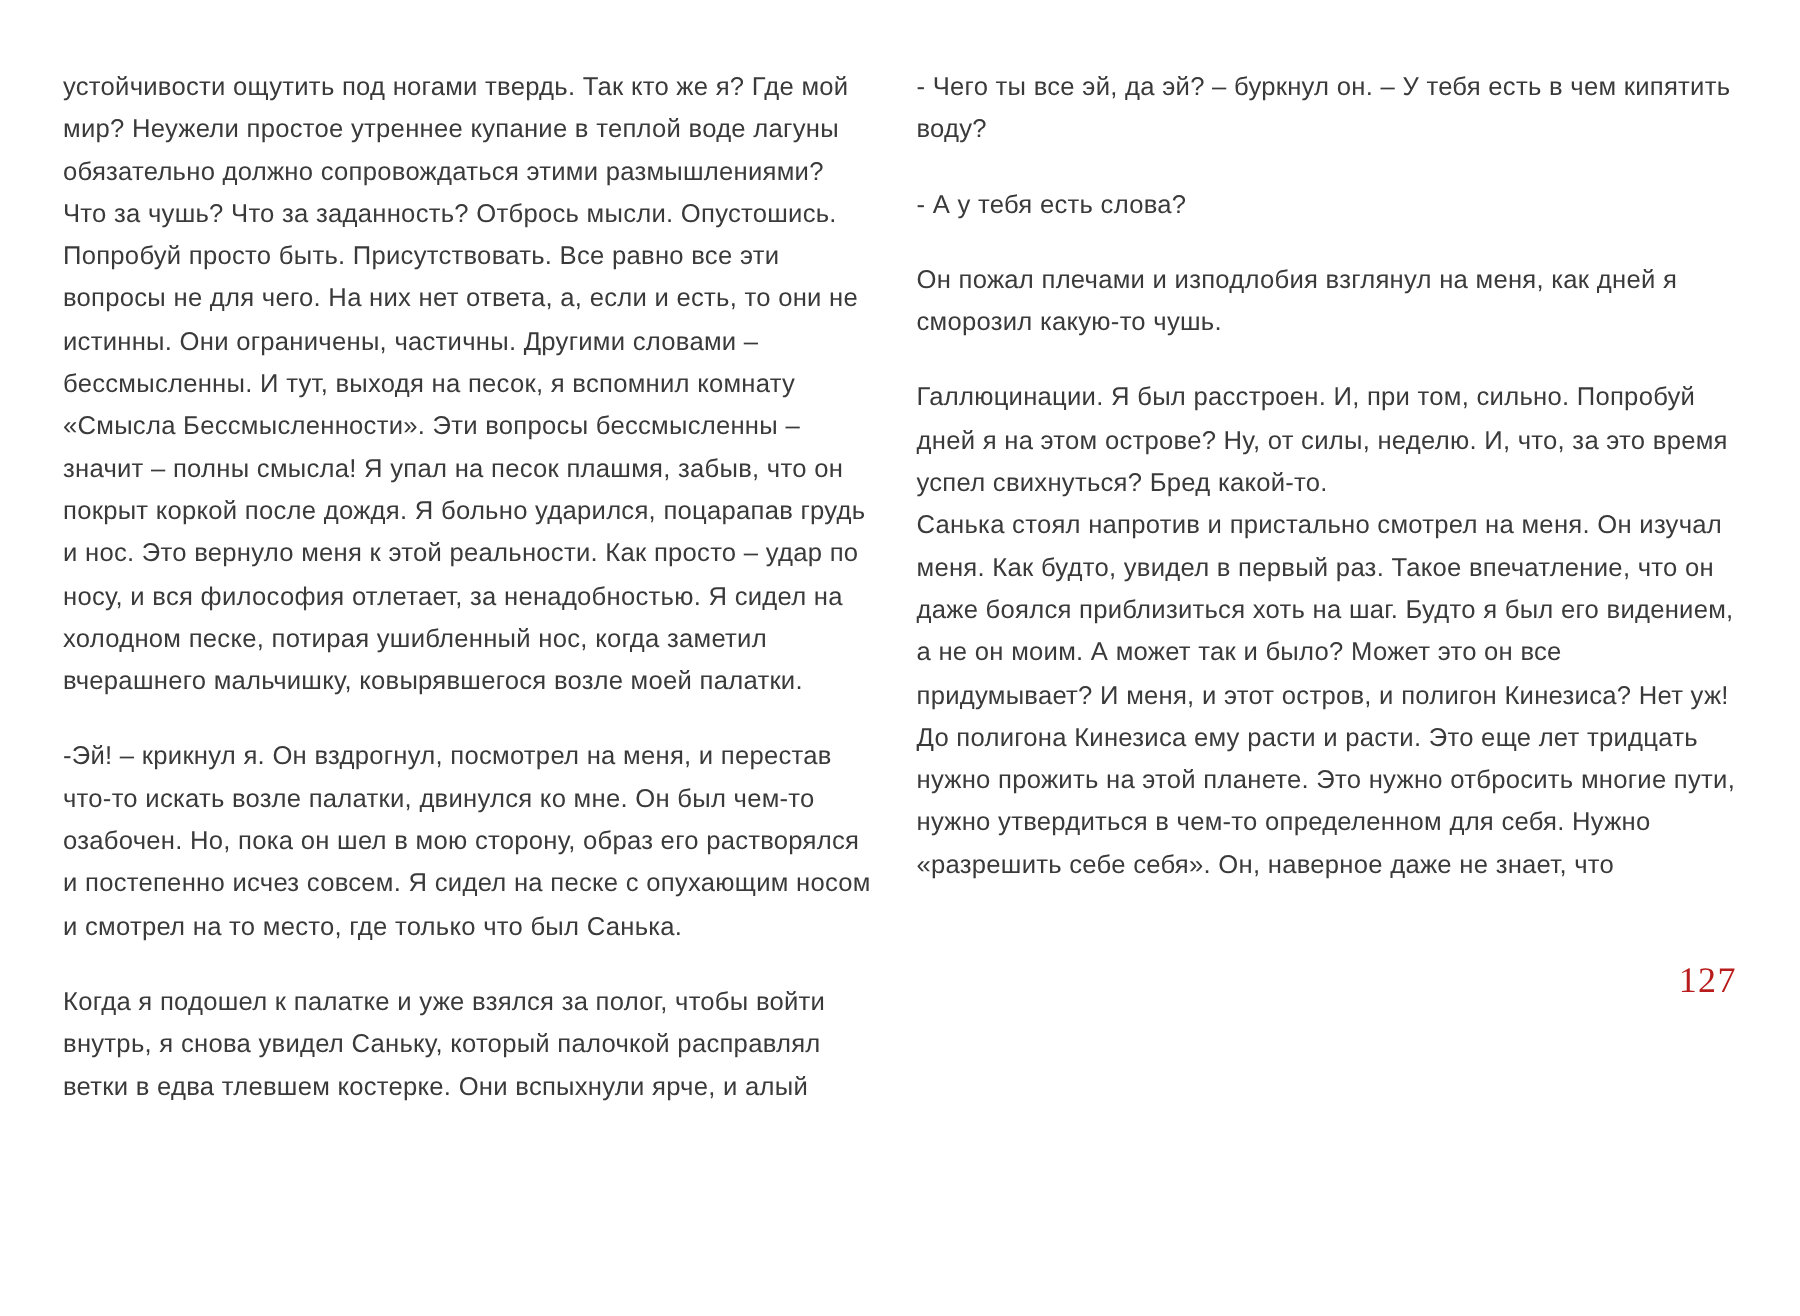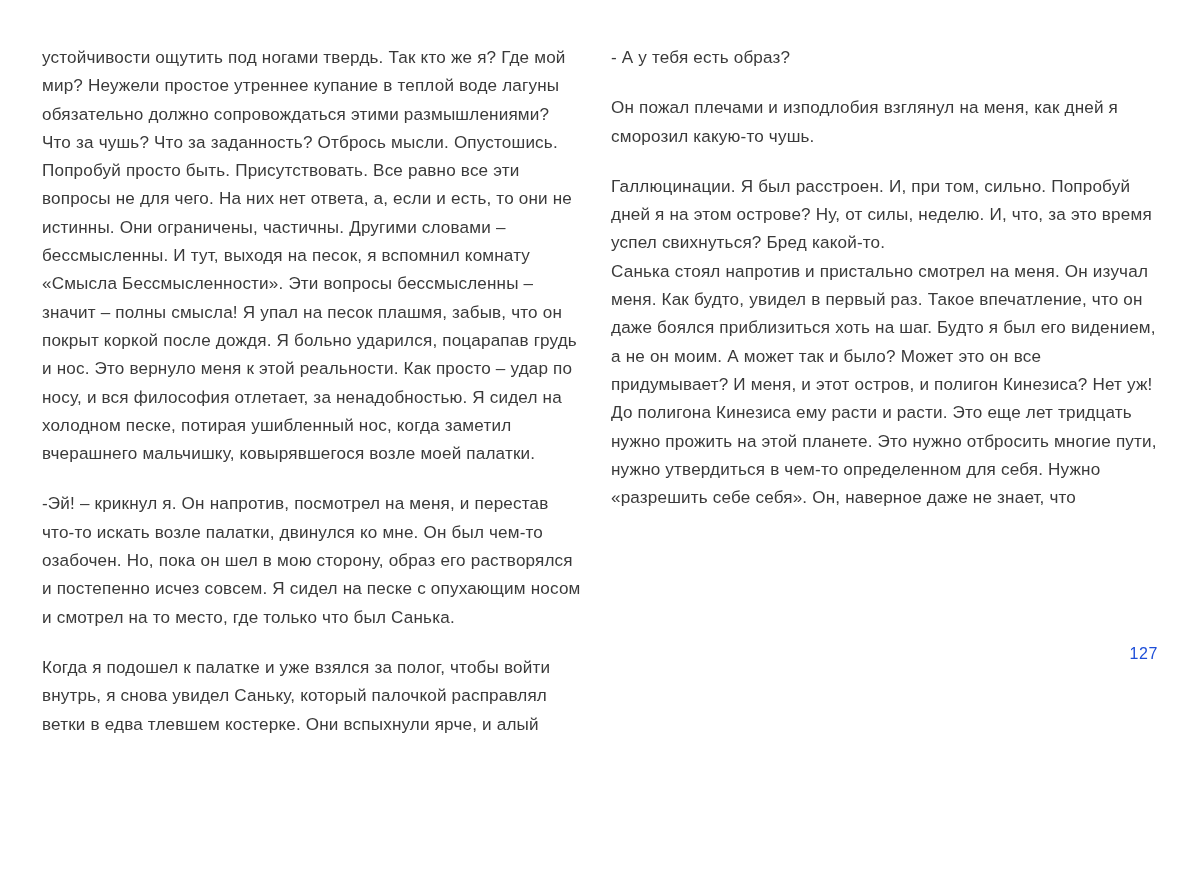--- a/index.html
+++ b/index.html
@@ -63,42 +63,43 @@
 
   
   .para.tight {
     margin-bottom: 0;
   }
 
   .page-number {
     position: absolute;
     right: 42px;
     bottom: 26px;
-    font-size: 16px;
+    font-size: 24px;
     line-height: 22px;
-    color: #1d4ed8;
+    color: #b91c1c;
     letter-spacing: 0.04em;
-    font-family: Liberation Sans, sans-serif;
+    font-family: Liberation Serif, serif;
   }
 </style>
 </head>
 <body>
 
 <div class="page">
 
   <div class="columns">
 
     <div class="column column-left">
       <p class="para">устойчивости ощутить под ногами твердь. Так кто же я? Где мой мир? Неужели простое утреннее купание в теплой воде лагуны обязательно должно сопровождаться этими размышлениями? Что за чушь? Что за заданность? Отбрось мысли. Опустошись. Попробуй просто быть. Присутствовать. Все равно все эти вопросы не для чего. На них нет ответа, а, если и есть, то они не истинны. Они ограничены, частичны. Другими словами – бессмысленны. И тут, выходя на песок, я вспомнил комнату «Смысла Бессмысленности». Эти вопросы бессмысленны – значит – полны смысла! Я упал на песок плашмя, забыв, что он покрыт коркой после дождя. Я больно ударился, поцарапав грудь и нос. Это вернуло меня к этой реальности. Как просто – удар по носу, и вся философия отлетает, за ненадобностью. Я сидел на холодном песке, потирая ушибленный нос, когда заметил вчерашнего мальчишку, ковырявшегося возле моей палатки.</p>
-      <p class="para">-Эй! – крикнул я. Он напротив, посмотрел на меня, и перестав что-то искать возле палатки, двинулся ко мне. Он был чем-то озабочен. Но, пока он шел в мою сторону, образ его растворялся и постепенно исчез совсем. Я сидел на песке с опухающим носом и смотрел на то место, где только что был Санька.</p>
+      <p class="para">-Эй! – крикнул я. Он вздрогнул, посмотрел на меня, и перестав что-то искать возле палатки, двинулся ко мне. Он был чем-то озабочен. Но, пока он шел в мою сторону, образ его растворялся и постепенно исчез совсем. Я сидел на песке с опухающим носом и смотрел на то место, где только что был Санька.</p>
       <p class="para">Когда я подошел к палатке и уже взялся за полог, чтобы войти внутрь, я снова увидел Саньку, который палочкой расправлял ветки в едва тлевшем костерке. Они вспыхнули ярче, и алый</p>
     </div>
 
     <div class="column column-right">
-      <p class="para">- А у тебя есть образ?</p>
+      <p class="para">- Чего ты все эй, да эй? – буркнул он. – У тебя есть в чем кипятить воду?</p>
+      <p class="para">- А у тебя есть слова?</p>
       <p class="para">Он пожал плечами и изподлобия взглянул на меня, как дней я сморозил какую-то чушь.</p>
       <p class="para tight">Галлюцинации. Я был расстроен. И, при том, сильно. Попробуй дней я на этом острове? Ну, от силы, неделю. И, что, за это время успел свихнуться? Бред какой-то.</p>
       <p class="para">Санька стоял напротив и пристально смотрел на меня. Он изучал меня. Как будто, увидел в первый раз. Такое впечатление, что он даже боялся приблизиться хоть на шаг. Будто я был его видением, а не он моим. А может так и было? Может это он все придумывает? И меня, и этот остров, и полигон Кинезиса? Нет уж! До полигона Кинезиса ему расти и расти. Это еще лет тридцать нужно прожить на этой планете. Это нужно отбросить многие пути, нужно утвердиться в чем-то определенном для себя. Нужно «разрешить себе себя». Он, наверное даже не знает, что</p>
     </div>
 
   </div>
 
   <div class="page-number">127</div>
 
 </div>

